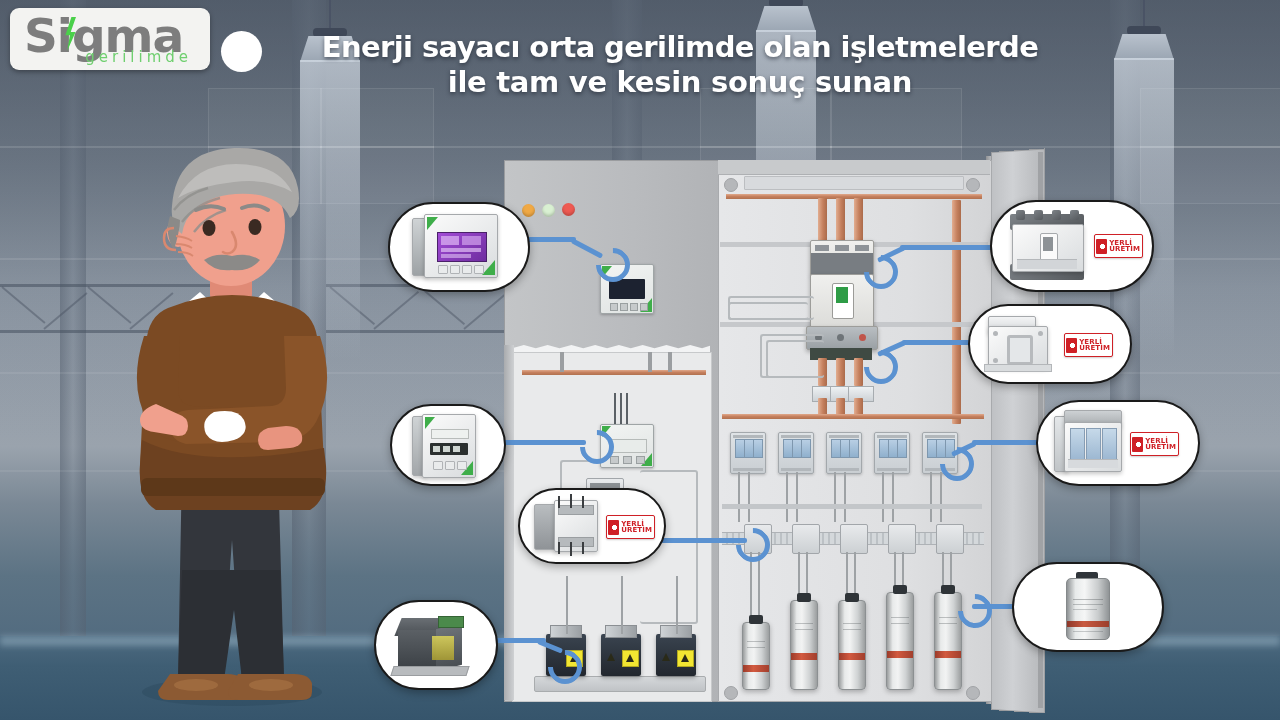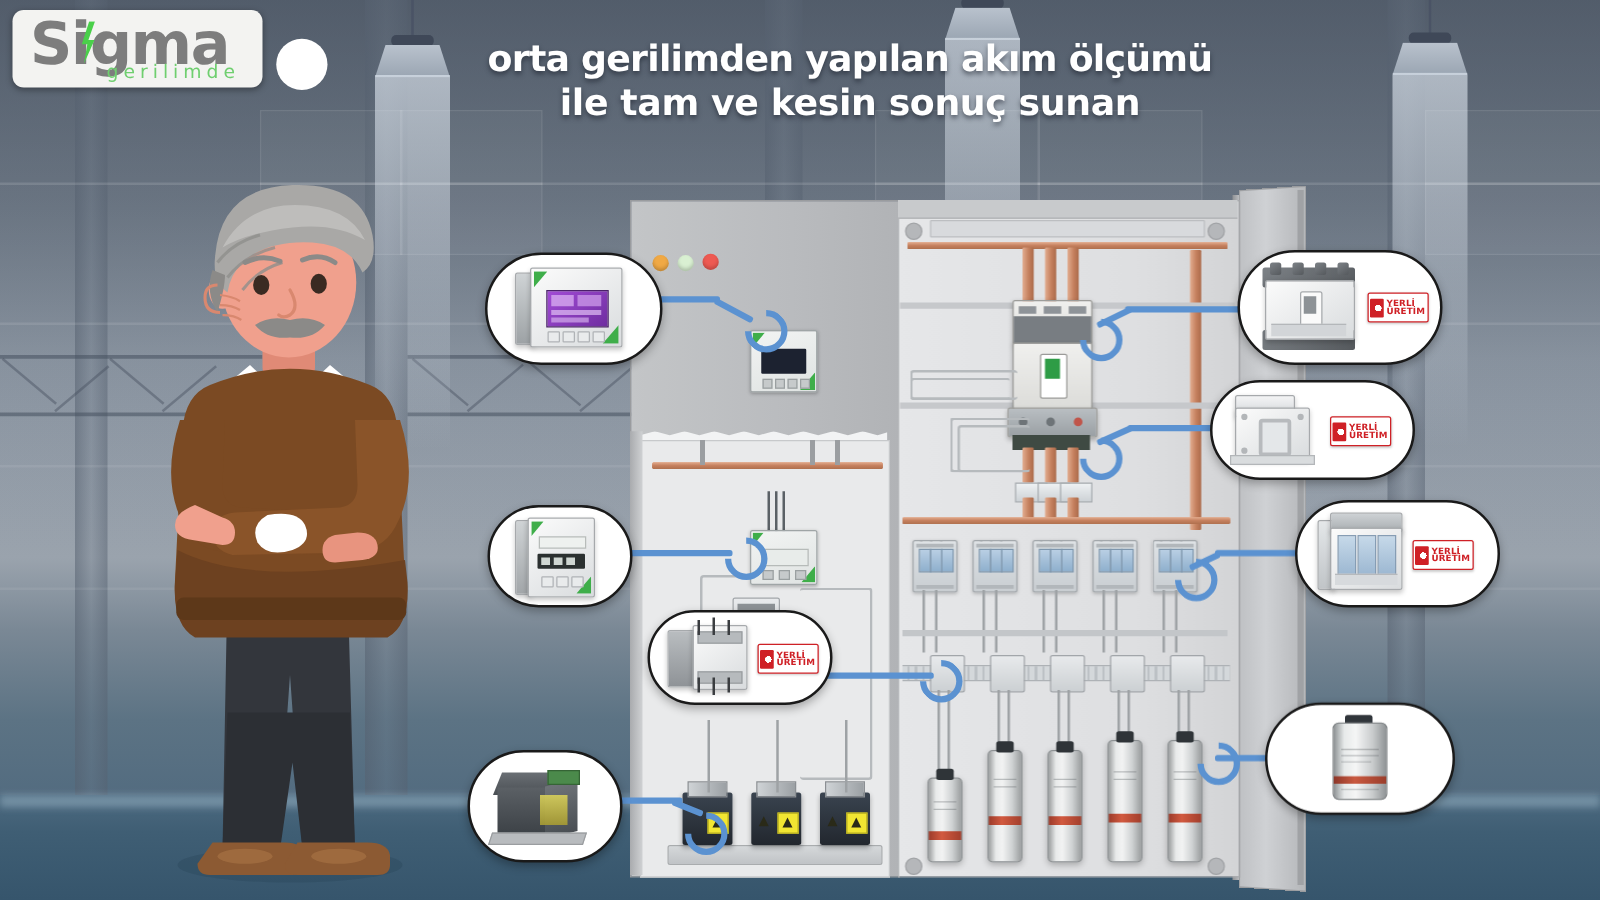--- a/index.html
+++ b/index.html
@@ -239,21 +239,21 @@
 
   <div class="logo">
     <div class="word">Sigma</div>
     <div class="bolt"></div>
     <div class="sub">gerilimde</div>
   </div>
 
   <div class="bullet"></div>
 
   <div class="headline">
-    <div>orta gerilimden yapılan akım ölçümü</div>
+    <div>Enerji sayacı orta gerilimde olan işletmelerde</div>
     <div>ile tam ve kesin sonuç sunan</div>
   </div>
 
   <div class="doorhinge"></div>
   <div class="door"></div>
   <div class="door-edge"></div>
 
   <div class="cab cab-left"></div>
   <div class="cab cab-right"></div>
   <div class="cab-topbar"></div>

